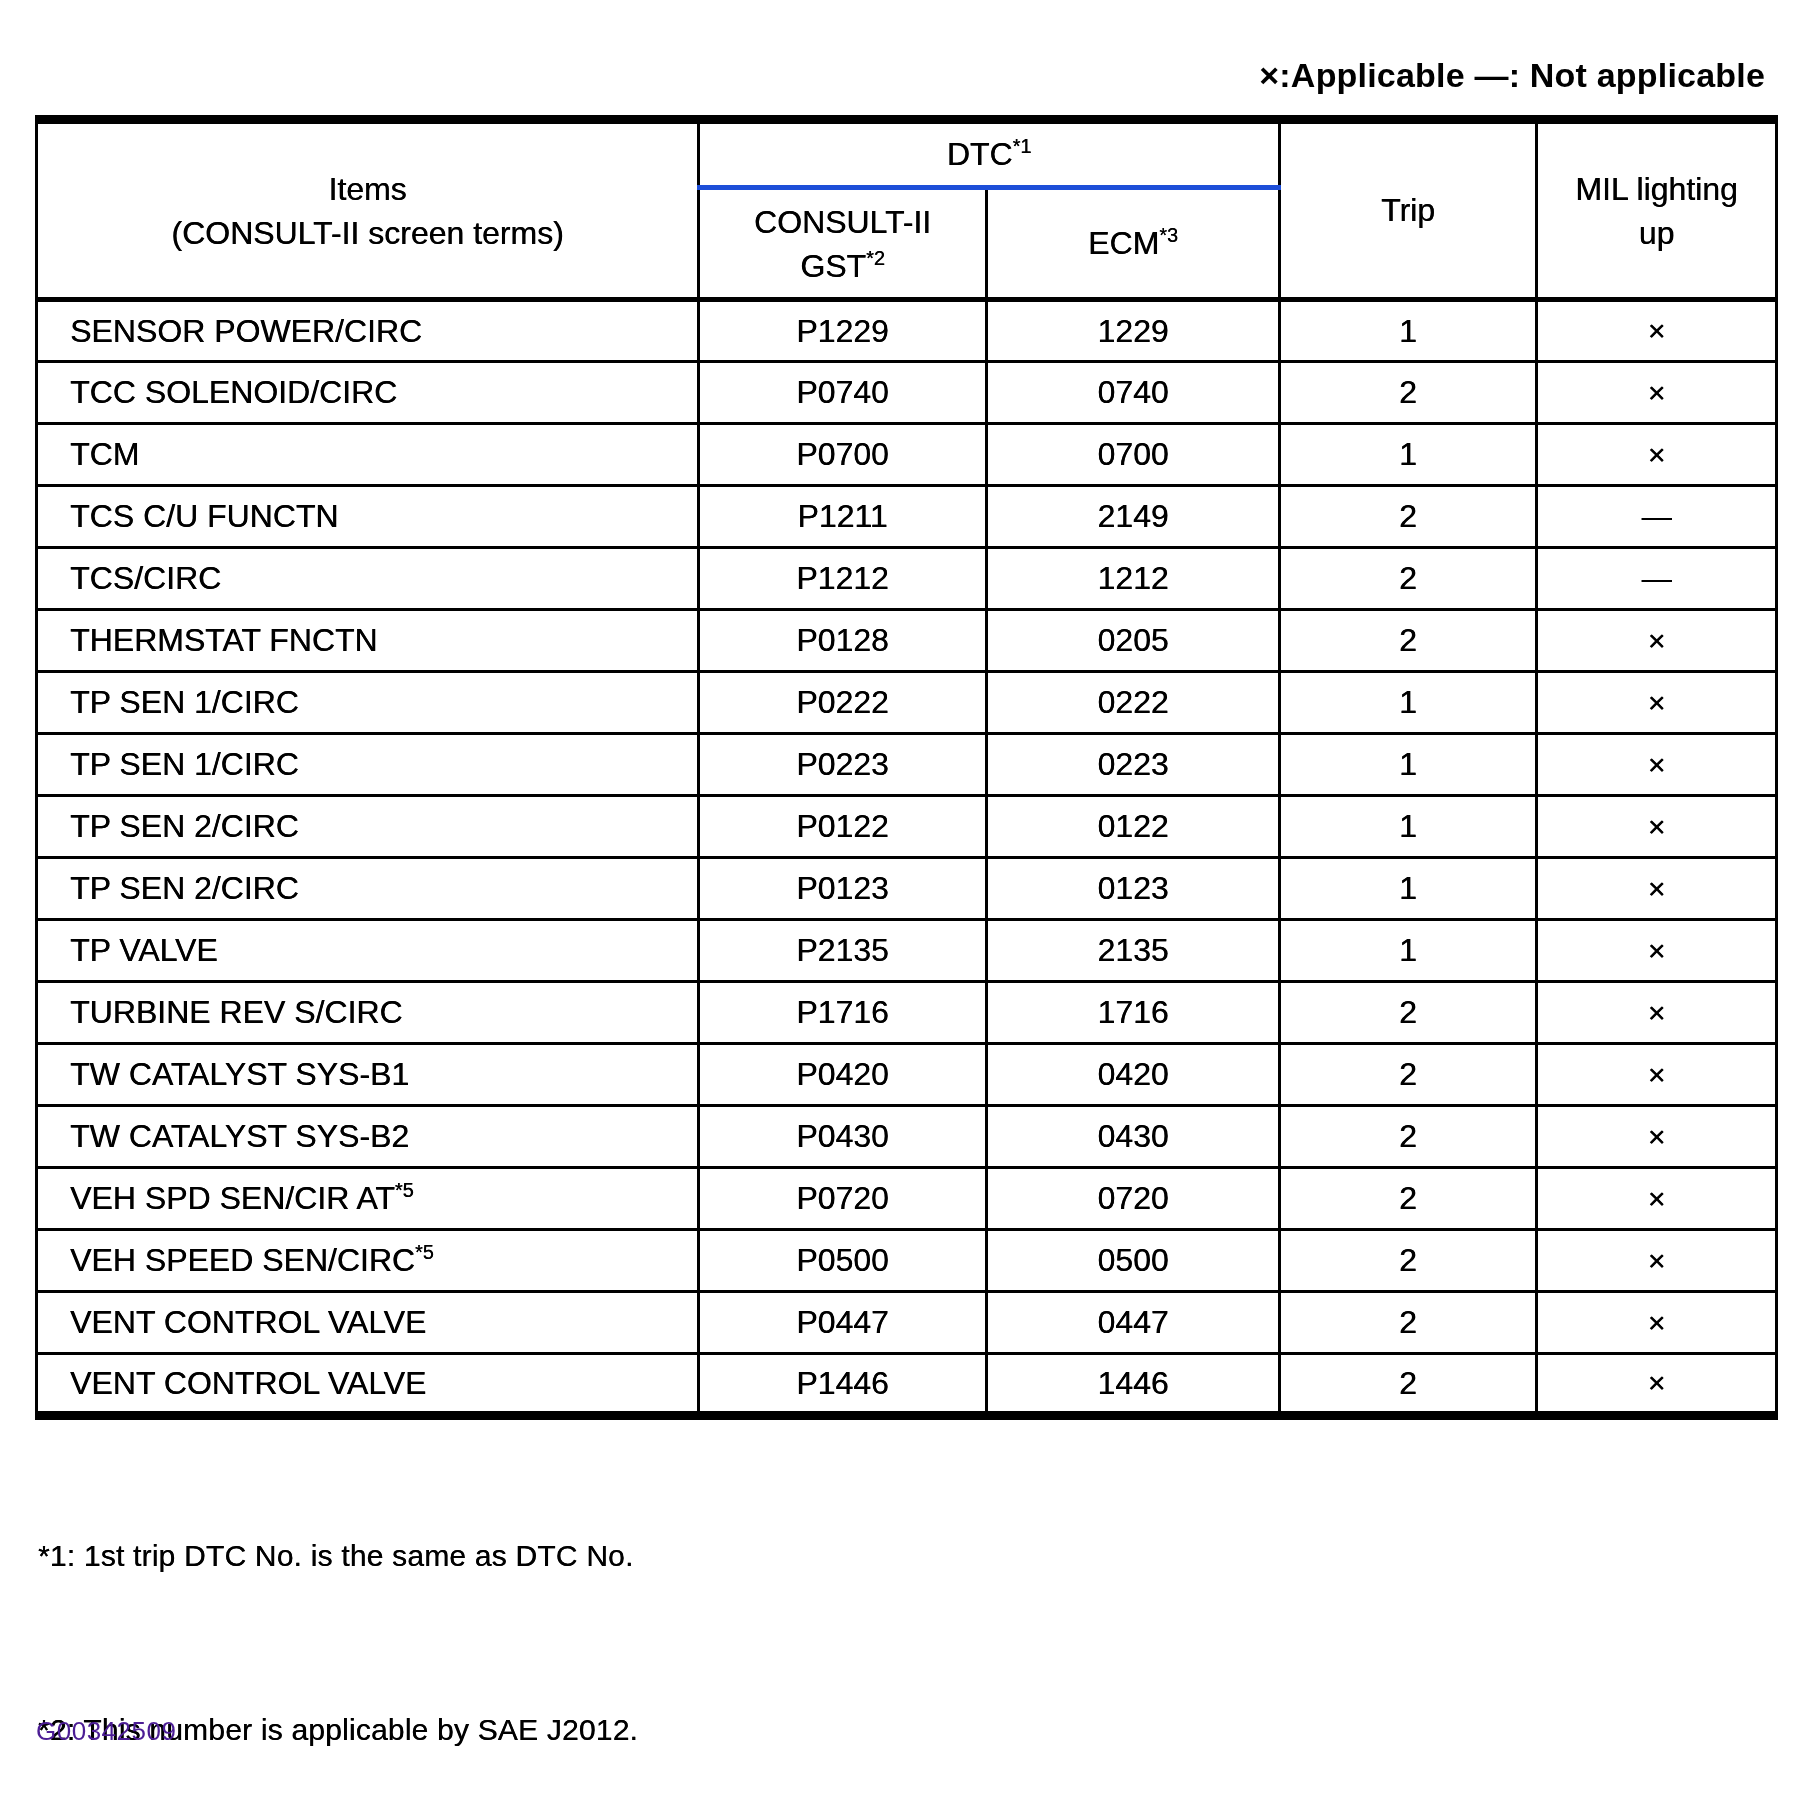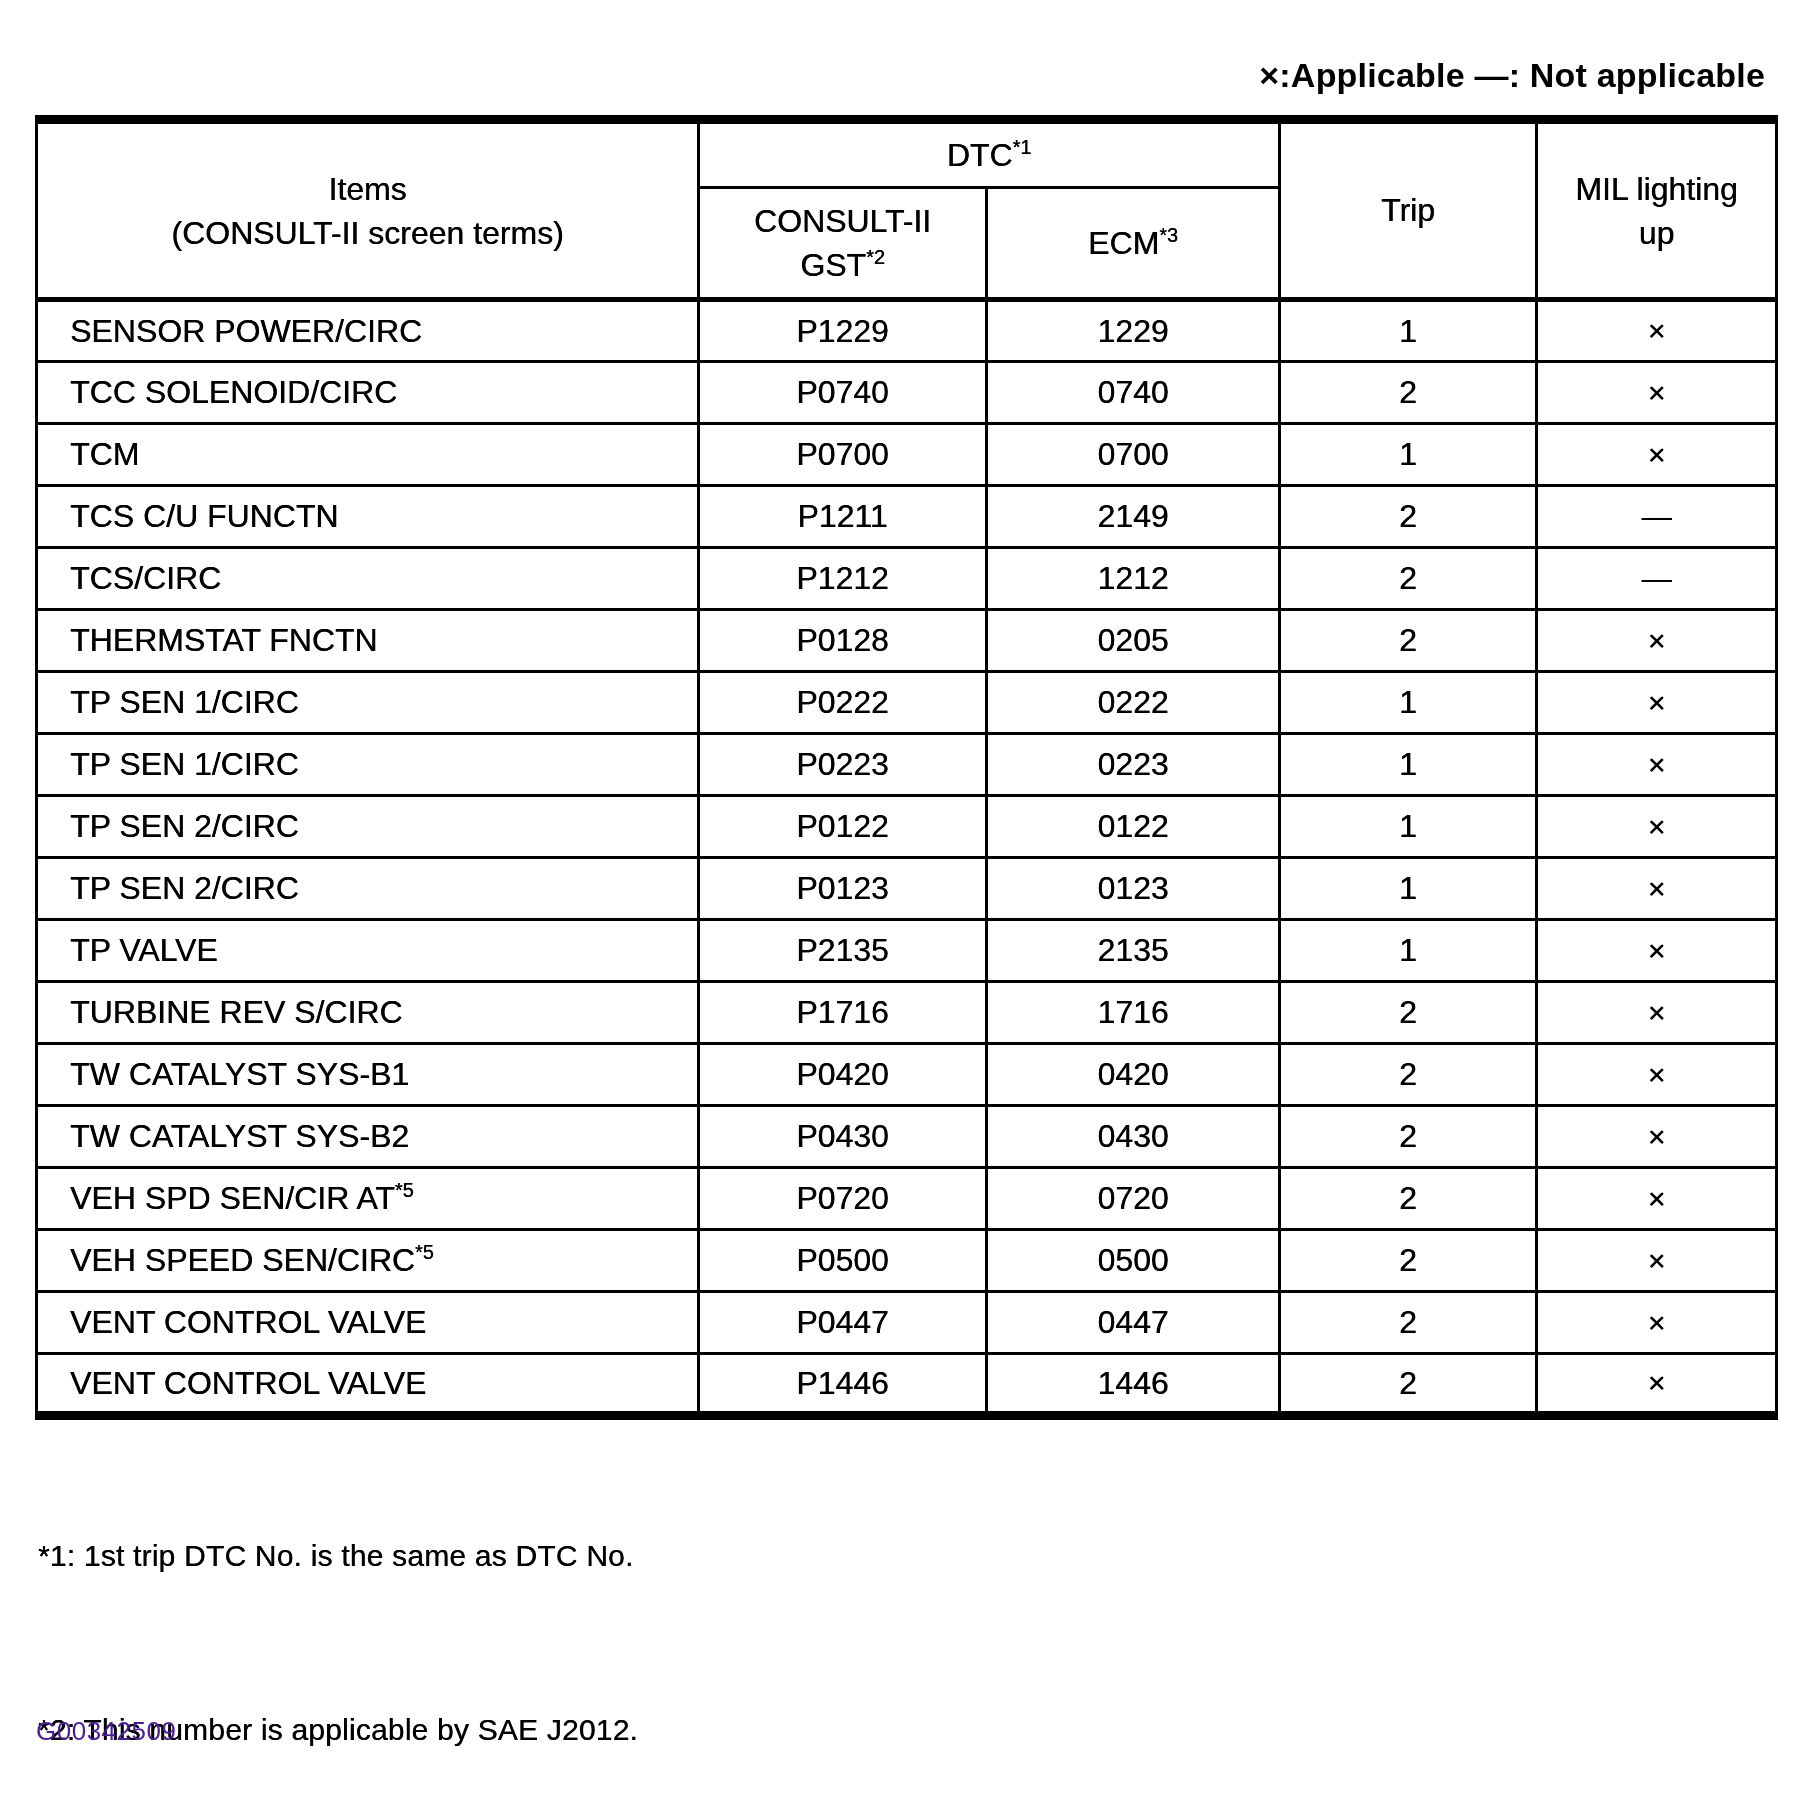--- a/index.html
+++ b/index.html
@@ -32,21 +32,21 @@
     border-left: 2px solid #000;
     border-right: 2px solid #000;
     font-size: 32px;
   }
   .dtc th, .dtc td {
     border: 3px solid #000;
     font-weight: 400;
     text-shadow: 0.4px 0 0 currentColor;
   }
   .dtc thead th { text-align: center; vertical-align: middle; }
-  .dtc thead tr.tier1 th.dtc-h { height: 68px; border-bottom: 1px solid #1d4ed8; }
+  .dtc thead tr.tier1 th.dtc-h { height: 68px; border-bottom: 5px solid #1d4ed8; }
   .dtc thead tr.tier2 th { height: 112px; border-bottom: 5px solid #000; }
   .dtc thead th.items-h, .dtc thead th.trip-h, .dtc thead th.mil-h { border-bottom: 5px solid #000; }
   .dtc thead .two-line { line-height: 44px; }
   .dtc tbody td { height: 62px; text-align: center; vertical-align: middle; }
   .dtc tbody td.c-item { text-align: left; padding-left: 32px; }
   sup { font-size: 0.62em; vertical-align: super; line-height: 0; }
   .c-mil { font-size: 30px; }
 
   .footnotes {
     position: absolute;

